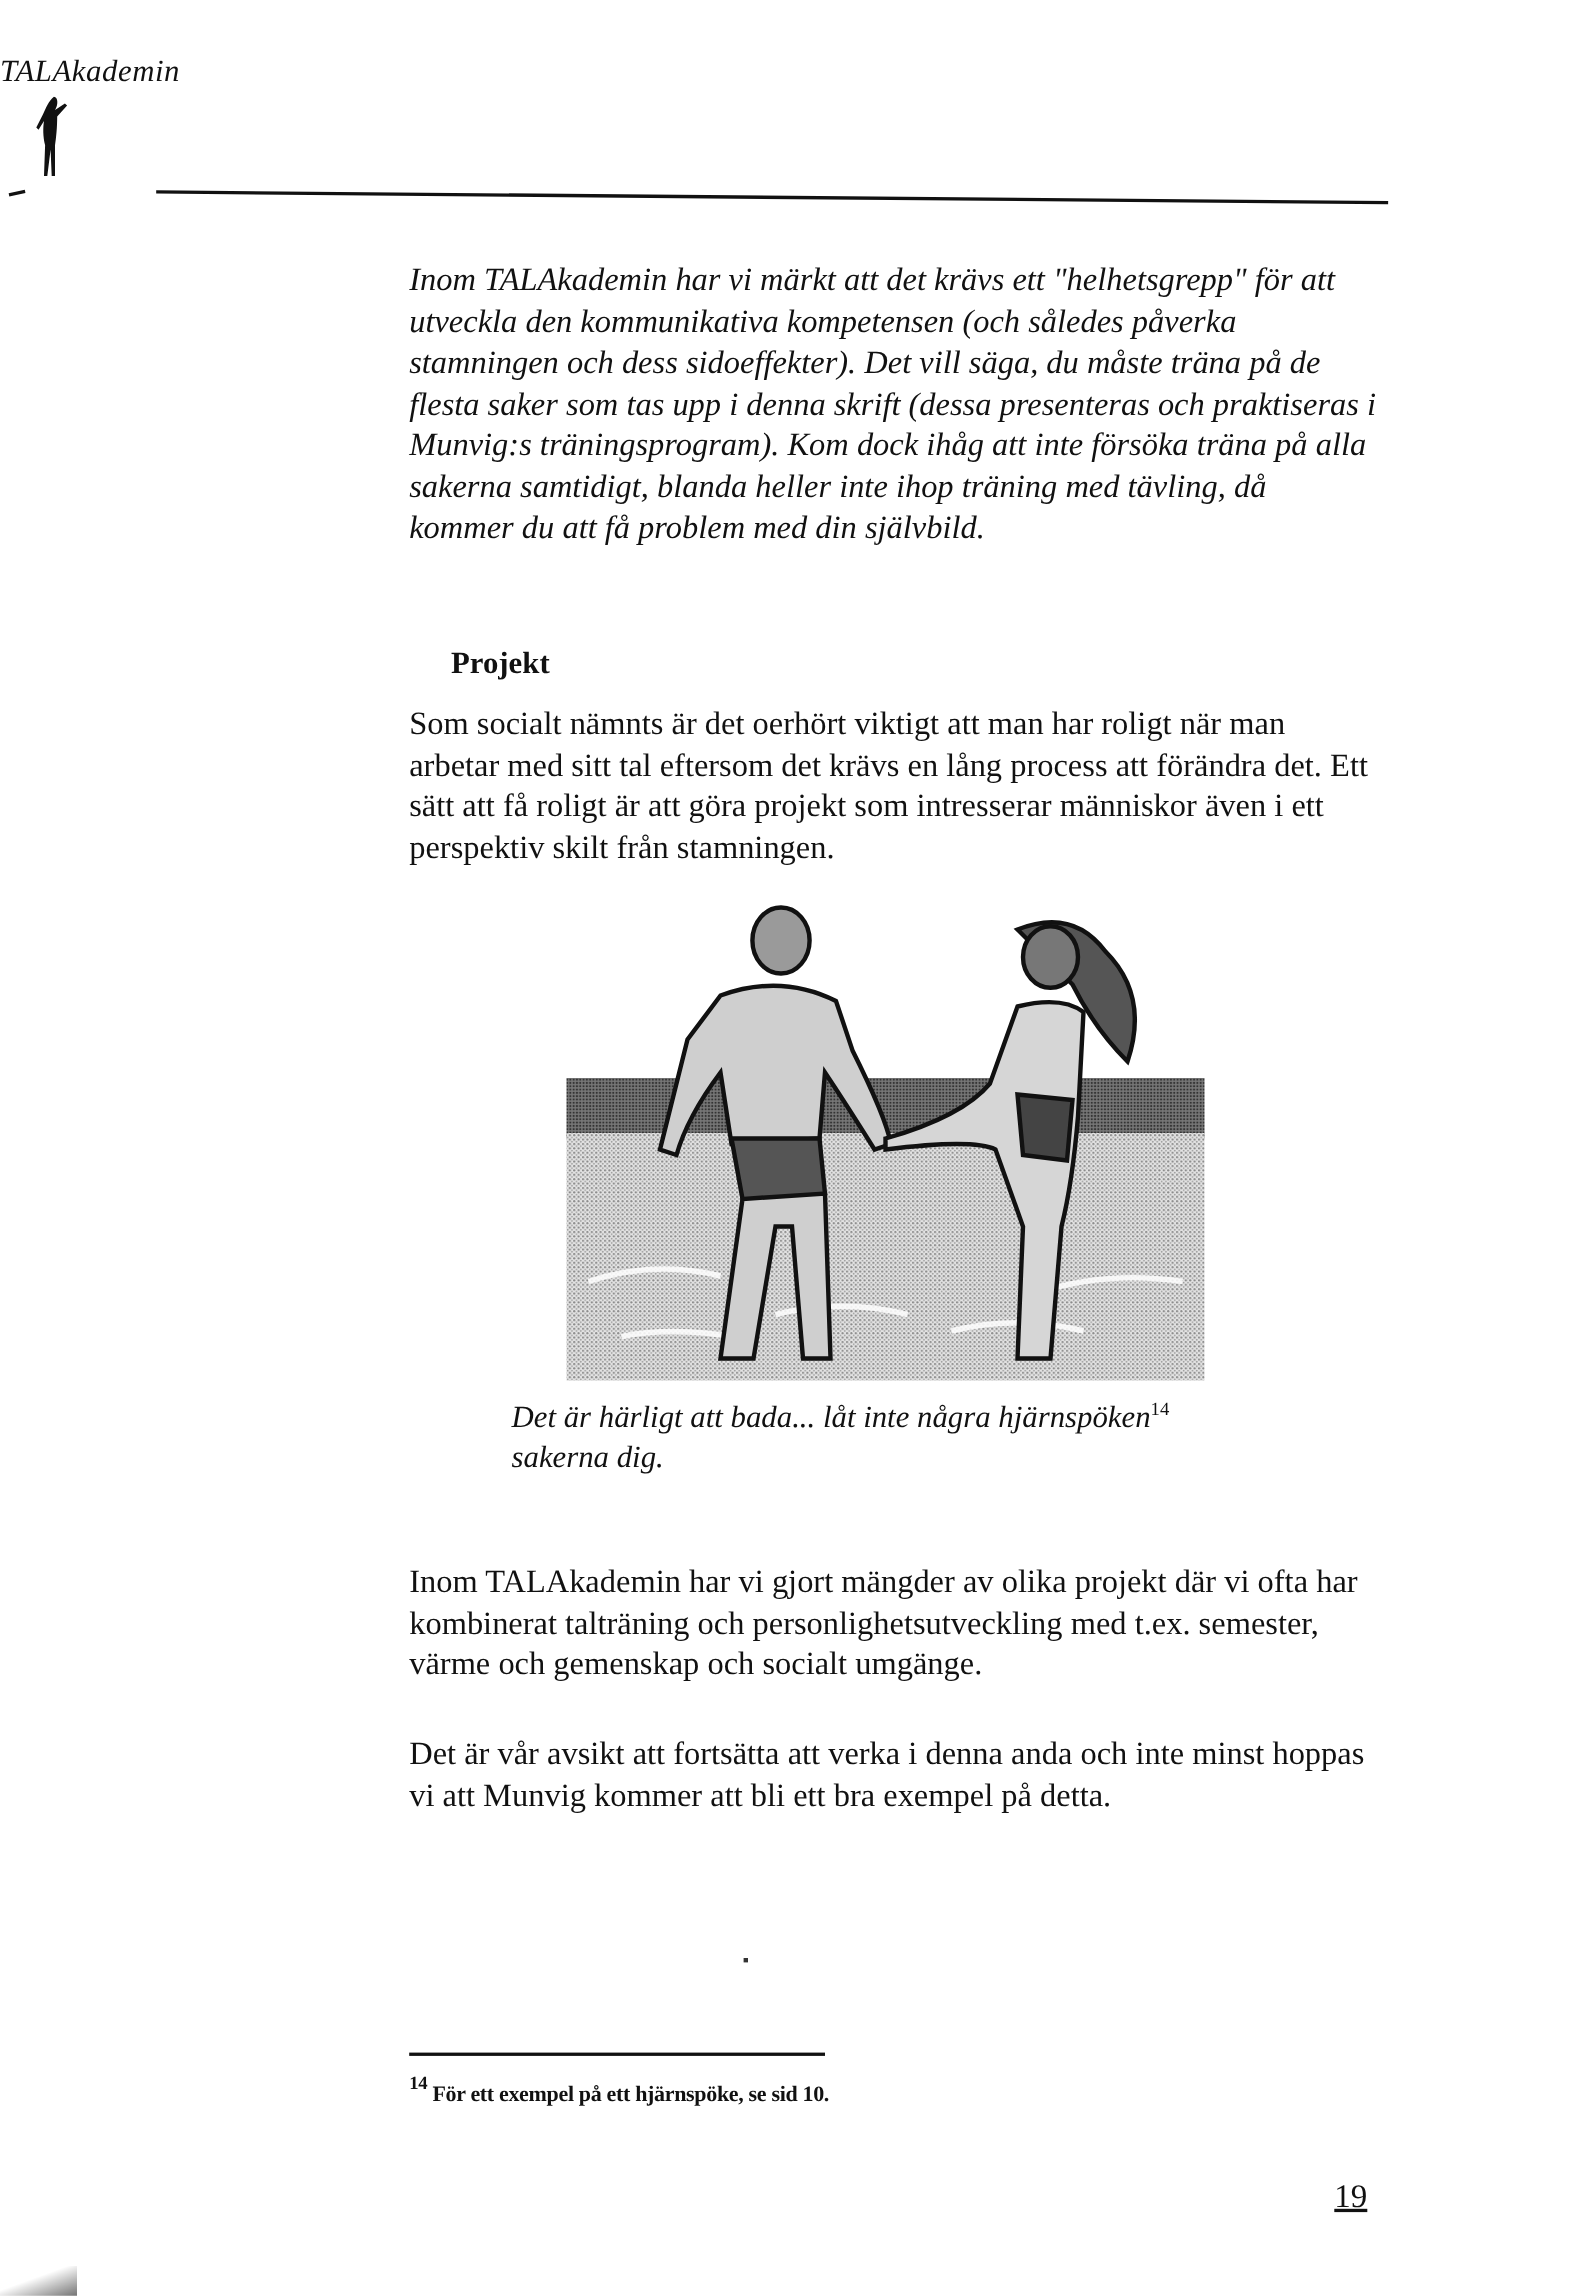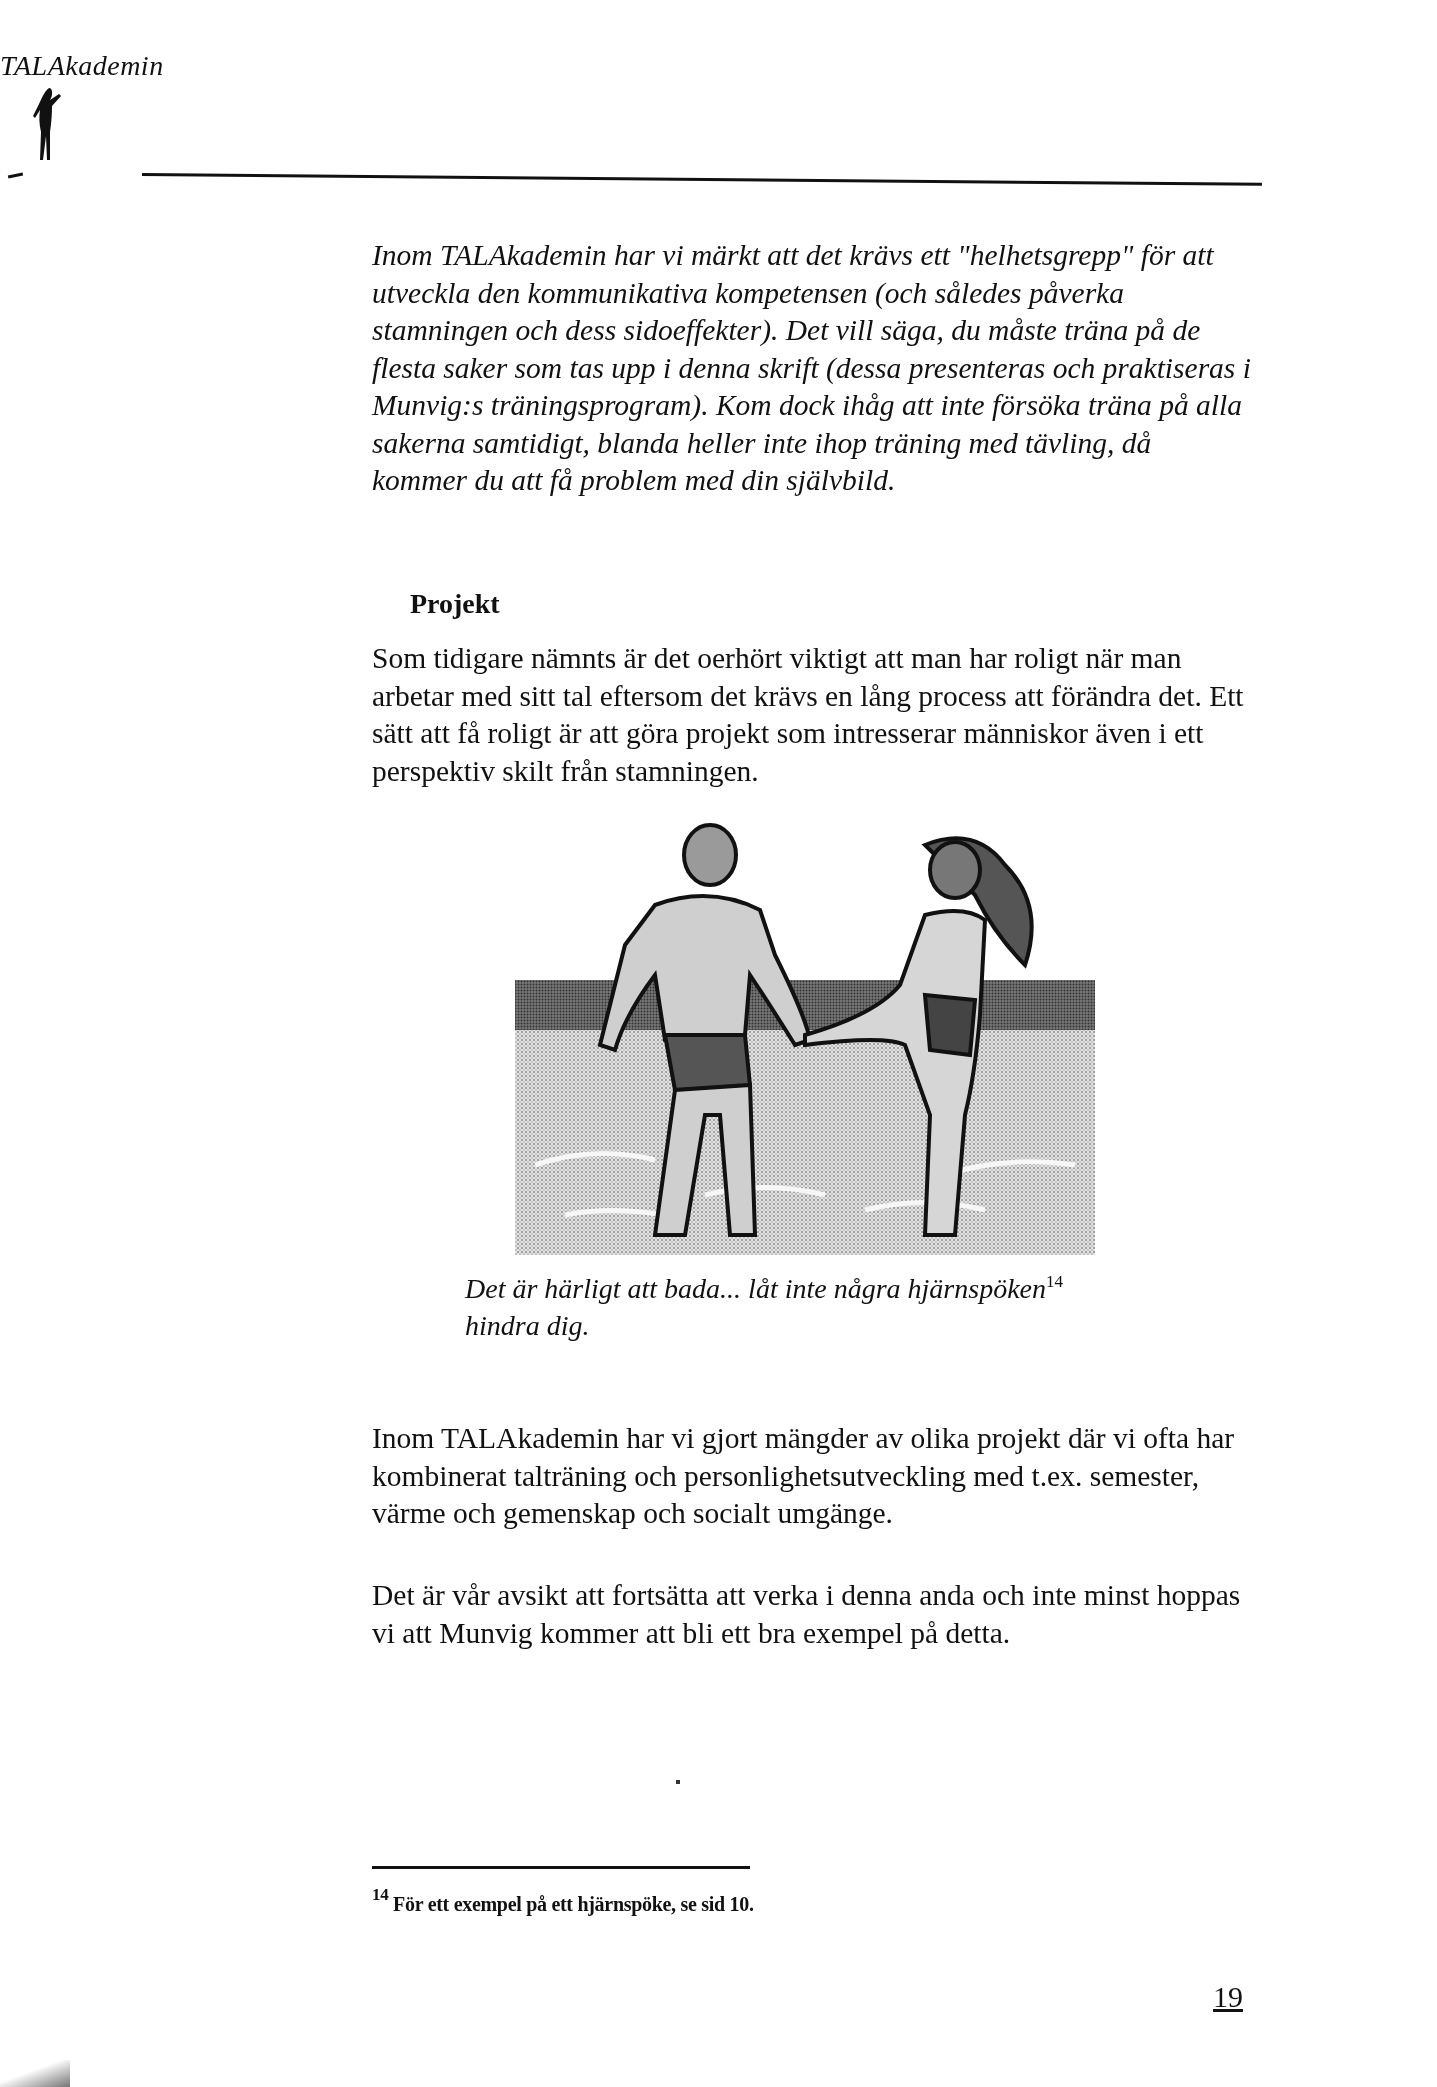--- a/index.html
+++ b/index.html
@@ -52,21 +52,21 @@
 <svg class="logo" viewBox="0 0 40 80">
   <path d="M27 2 C31 2 31 10 28 14 L37 8 L39 10 L30 20 C30 30 29 40 28 46 L28 74 L25 74 L24 50 L21 74 L18 74 L19 46 C17 38 17 30 18 24 L13 32 L11 30 L17 18 C20 12 22 6 27 2 Z" fill="#111"></path>
 </svg>
 <div class="rule-left"></div>
 <div class="rule-main"></div>
 
 <p class="para p1">Inom TALAkademin har vi märkt att det krävs ett "helhetsgrepp" för att utveckla den kommunikativa kompetensen (och således påverka stamningen och dess sidoeffekter). Det vill säga, du måste träna på de flesta saker som tas upp i denna skrift (dessa presenteras och praktiseras i Munvig:s träningsprogram). Kom dock ihåg att inte försöka träna på alla sakerna samtidigt, blanda heller inte ihop träning med tävling, då kommer du att få problem med din självbild.</p>
 
 <h2 class="heading">Projekt</h2>
 
-<p class="para p2">Som tidigare nämnts är det oerhört viktigt att man har roligt när man arbetar med sitt tal eftersom det krävs en lång process att förändra det. Ett sätt att få roligt är att göra projekt som intresserar människor även i ett perspektiv skilt från stamningen.</p>
+<p class="para p2">Som socialt nämnts är det oerhört viktigt att man har roligt när man arbetar med sitt tal eftersom det krävs en lång process att förändra det. Ett sätt att få roligt är att göra projekt som intresserar människor även i ett perspektiv skilt från stamningen.</p>
 
 <svg class="figure" viewBox="0 0 596 445">
   <defs>
     <pattern id="dots" width="4" height="4" patternUnits="userSpaceOnUse">
       <rect width="4" height="4" fill="#e4e4e4"></rect>
       <circle cx="1" cy="1" r="1" fill="#888"></circle>
       <circle cx="3" cy="3" r="0.8" fill="#999"></circle>
     </pattern>
     <pattern id="darkdots" width="3" height="3" patternUnits="userSpaceOnUse">
       <rect width="3" height="3" fill="#777"></rect>
@@ -91,21 +91,21 @@
   <g fill="#d6d6d6" stroke="#111" stroke-width="4">
     <path d="M420 30 Q470 10 500 50 Q540 90 520 150 Q490 120 470 80 Z" fill="#555"></path>
     <ellipse cx="450" cy="55" rx="25" ry="28" fill="#777"></ellipse>
     <path d="M420 100 Q460 90 480 105 L475 200 Q470 260 460 300 L450 420 L420 420 L425 300 L400 230 Q380 220 300 230 L300 220 Q370 200 395 170 Z"></path>
     <path d="M420 180 L470 185 L465 240 L425 235 Z" fill="#444"></path>
   </g>
 </svg>
 
 <p class="caption">
   <span>Det är härligt att bada... låt inte några hjärnspöken</span><sup>14</sup><br>
-  <span>hindra dig.</span>
+  <span>sakerna dig.</span>
 </p>
 
 <p class="para p3">Inom TALAkademin har vi gjort mängder av olika projekt där vi ofta har kombinerat talträning och personlighetsutveckling med t.ex. semester, värme och gemenskap och socialt umgänge.</p>
 
 <p class="para p4">Det är vår avsikt att fortsätta att verka i denna anda och inte minst hoppas vi att Munvig kommer att bli ett bra exempel på detta.</p>
 
 <div class="stray-dot"></div>
 
 <div class="fn-rule"></div>
 <p class="footnote"><sup>14</sup> <span>För ett exempel på ett hjärnspöke, se sid 10.</span></p>

